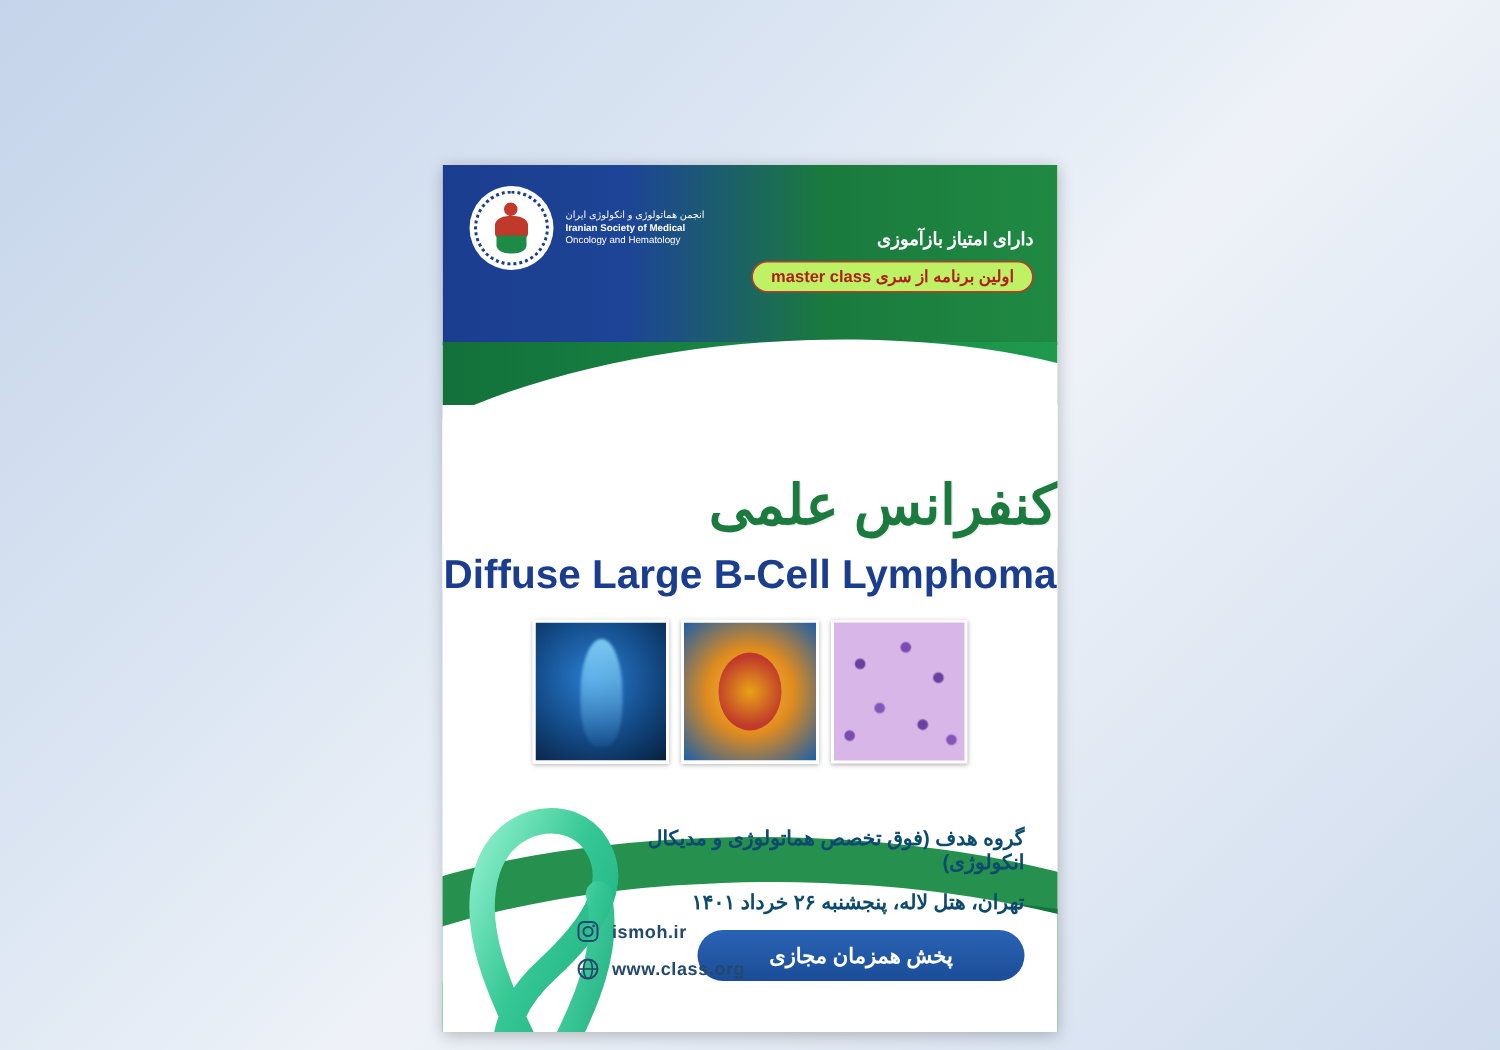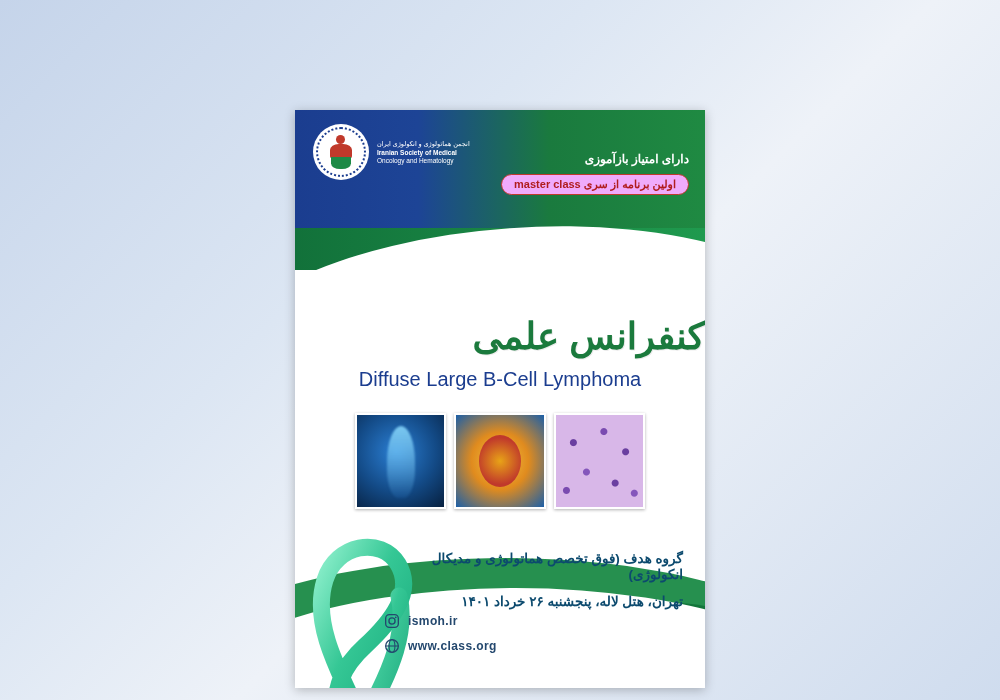--- a/index.html
+++ b/index.html
@@ -100,41 +100,41 @@
   .header-right {
     position: absolute; right: 16px; top: 42px;
     text-align: right; direction: rtl; z-index: 6;
   }
   .hr-line1 {
     color: #ffffff; font-size: 12px; font-weight: bold;
     letter-spacing: .2px; margin-bottom: 8px;
   }
   .badge-master {
     display: inline-block;
-    background: #f0abfc;
+    background: #bef264;
     border: 1.6px solid #c0392b;
     border-radius: 13px;
     padding: 3px 12px;
     font-size: 11px; font-weight: bold;
     color: #b01d1d;
     white-space: nowrap;
   }
 
   
   .title-fa {
     position: absolute; left: 0; right: 0; top: 205px;
     font-size: 37px; font-weight: bold;
     color: #1b7a3d; direction: rtl;
     text-shadow: 1px 1px 0 rgba(0,0,0,0.08);
     z-index: 5;
   }
   .title-en {
     position: absolute; left: 0; right: 0; top: 258px;
     text-align: center;
-    font-size: 20px; font-weight: normal;
+    font-size: 27px; font-weight: bold;
     color: #1b3d8f;
     z-index: 5;
   }
 
   
   .img-strip {
     position: absolute; left: 60px; top: 303px;
     width: 290px; height: 96px;
     display: flex; gap: 8px;
     z-index: 5;
@@ -284,20 +284,21 @@
         </linearGradient>
       </defs>
       <path d="M58 200 C 28 140, 10 100, 22 62 C 33 26, 78 18, 95 46 C 112 74, 88 104, 62 128 C 40 148, 30 170, 34 200 Z" fill="none" stroke="url(#rg)" stroke-width="17" stroke-linecap="round"></path>
       <path d="M62 200 C 90 150, 104 112, 96 78" fill="none" stroke="url(#rg)" stroke-width="17" stroke-linecap="round" opacity="0.95"></path>
     </svg>
   </div>
 
   <div class="info-block">
     <div class="info-line">گروه هدف (فوق تخصص هماتولوژی و مدیکال انکولوژی)</div>
     <div class="info-line">تهران، هتل لاله، پنجشنبه ۲۶ خرداد ۱۴۰۱</div>
+    <button class="cta-button">پخش همزمان مجازی</button>
   </div>
 
   <div class="footer">
     <div class="f-row">
       <span class="f-ico">
         <svg viewBox="0 0 24 24" width="16" height="16">
           <rect x="2.5" y="2.5" width="19" height="19" rx="5.5" fill="none" stroke="#24486e" stroke-width="2"></rect>
           <circle cx="12" cy="12" r="4.6" fill="none" stroke="#24486e" stroke-width="2"></circle>
           <circle cx="17.6" cy="6.4" r="1.3" fill="#24486e"></circle>
         </svg>

